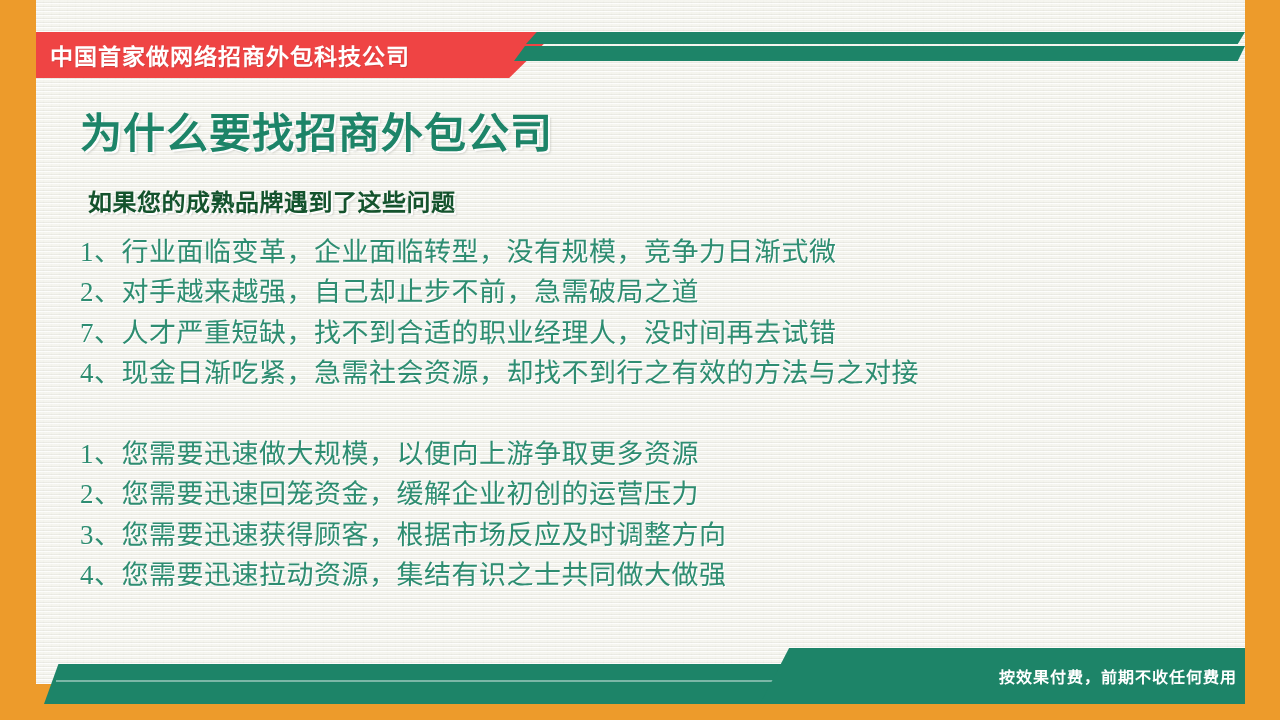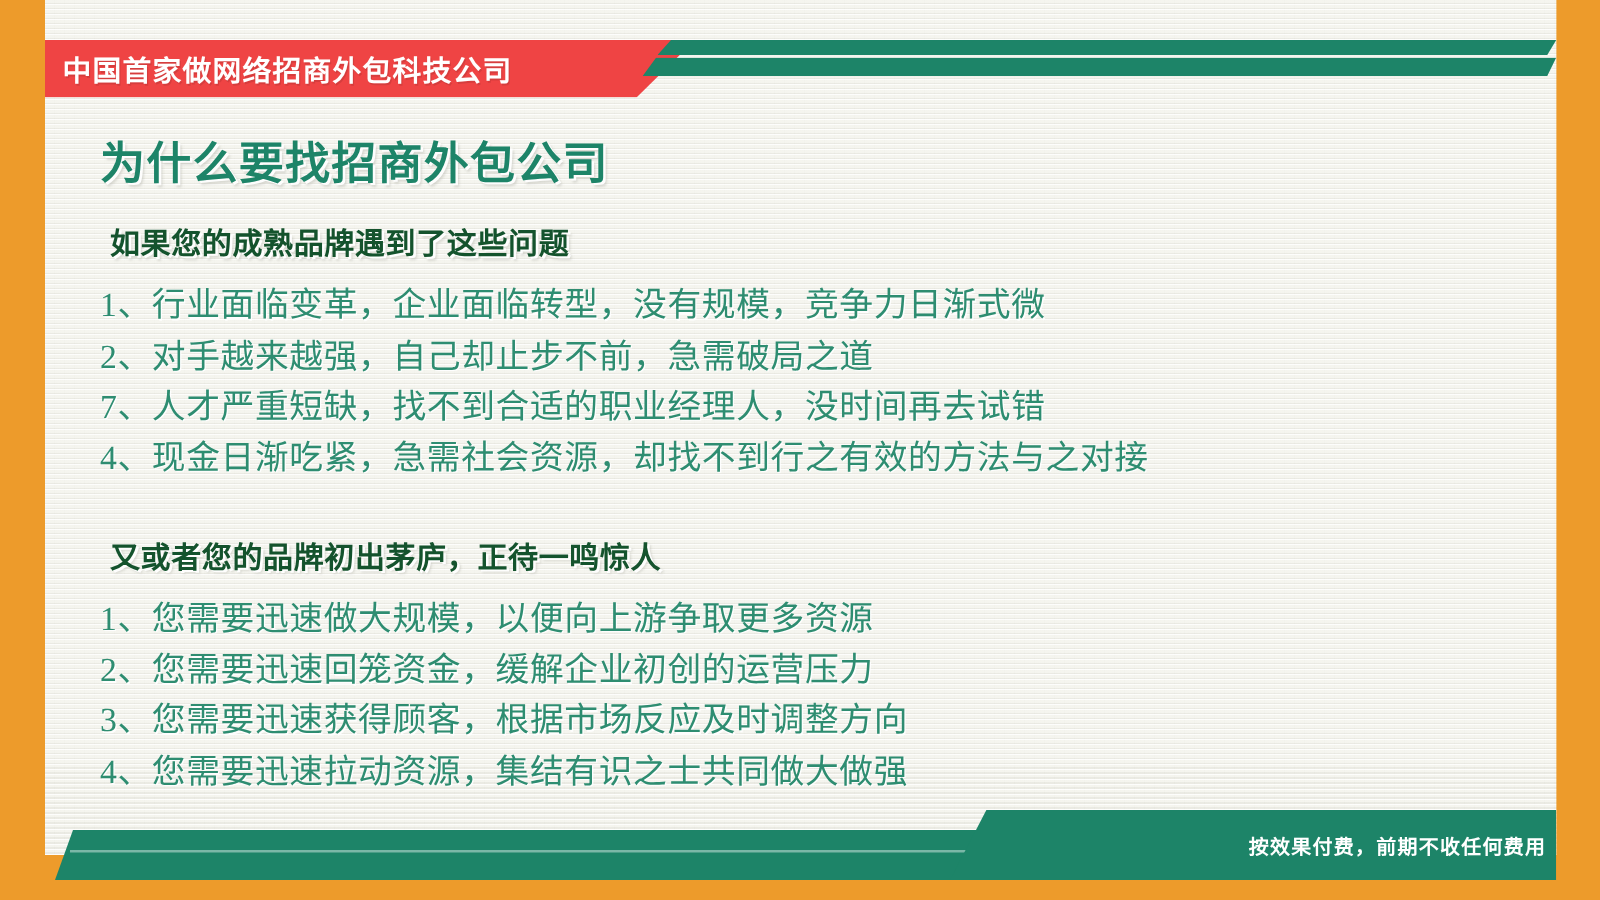--- a/index.html
+++ b/index.html
@@ -93,21 +93,21 @@
   
   .content {
     position: absolute;
     left: 80px;
     top: 108px;
     width: 1140px;
   }
 
   .page-title {
     color: #1d8468;
-    font-size: 36px;
+    font-size: 42px;
     font-weight: bold;
     letter-spacing: 1px;
     line-height: 1.25;
     margin: 0 0 22px 0;
     text-shadow: 2px 2px 0 rgba(255,255,255,0.95), 3px 3px 2px rgba(180,180,170,0.45);
   }
 
   .section {
     margin-bottom: 4px;
   }
@@ -208,21 +208,20 @@
       <h2 class="section-heading">如果您的成熟品牌遇到了这些问题</h2>
       <ul class="bullet-list">
         <li class="bullet-item">1、行业面临变革，企业面临转型，没有规模，竞争力日渐式微</li>
         <li class="bullet-item">2、对手越来越强，自己却止步不前，急需破局之道</li>
         <li class="bullet-item">7、人才严重短缺，找不到合适的职业经理人，没时间再去试错</li>
         <li class="bullet-item">4、现金日渐吃紧，急需社会资源，却找不到行之有效的方法与之对接</li>
       </ul>
     </div>
 
     <div class="section">
-      <h2 class="section-heading">又或者您的品牌初出茅庐，正待一鸣惊人</h2>
       <ul class="bullet-list">
         <li class="bullet-item">1、您需要迅速做大规模，以便向上游争取更多资源</li>
         <li class="bullet-item">2、您需要迅速回笼资金，缓解企业初创的运营压力</li>
         <li class="bullet-item">3、您需要迅速获得顾客，根据市场反应及时调整方向</li>
         <li class="bullet-item">4、您需要迅速拉动资源，集结有识之士共同做大做强</li>
       </ul>
     </div>
 
   </div>
 

